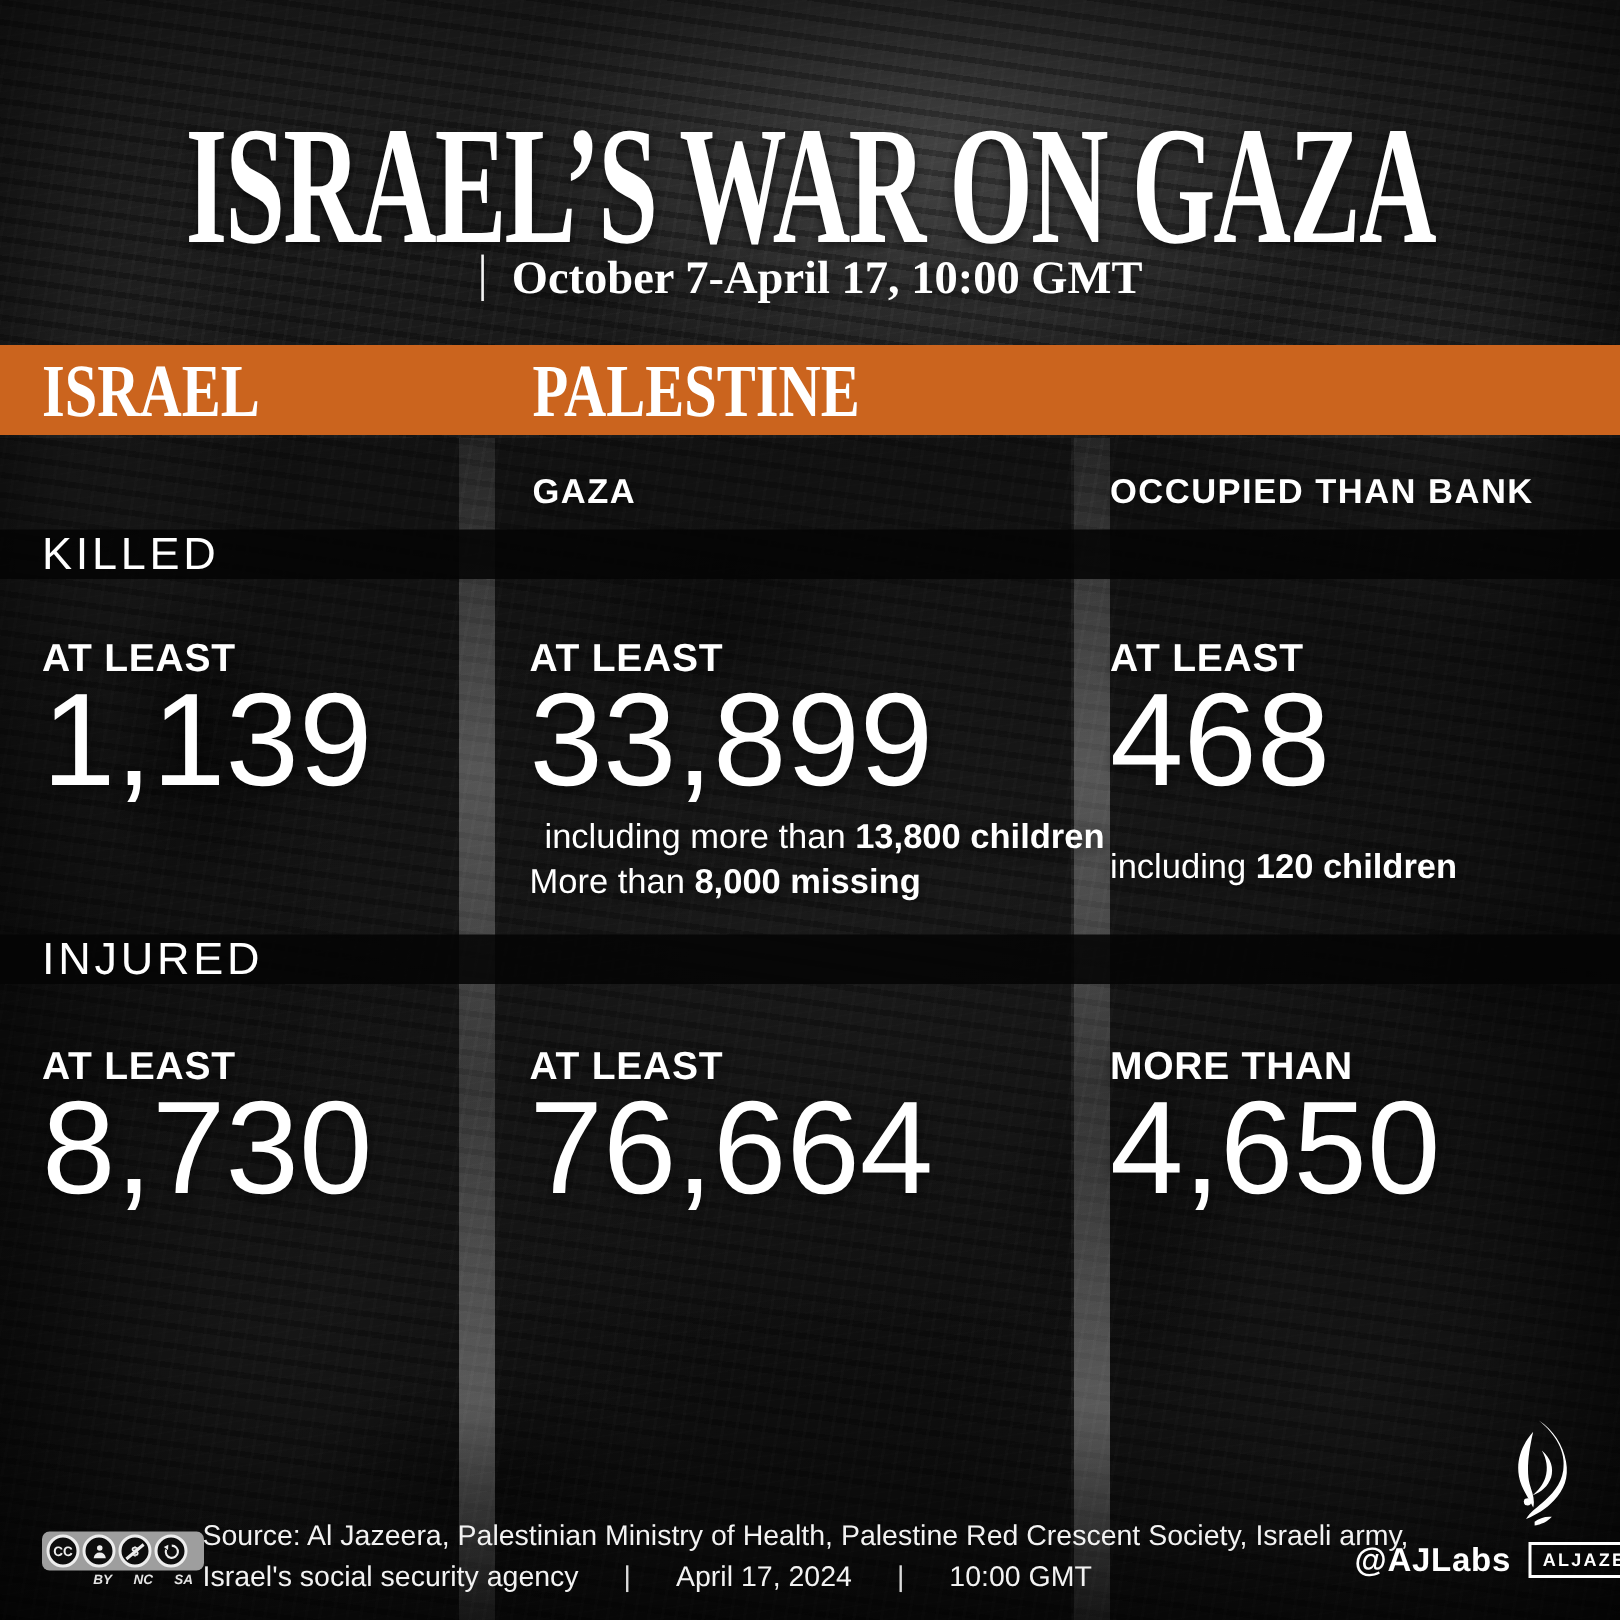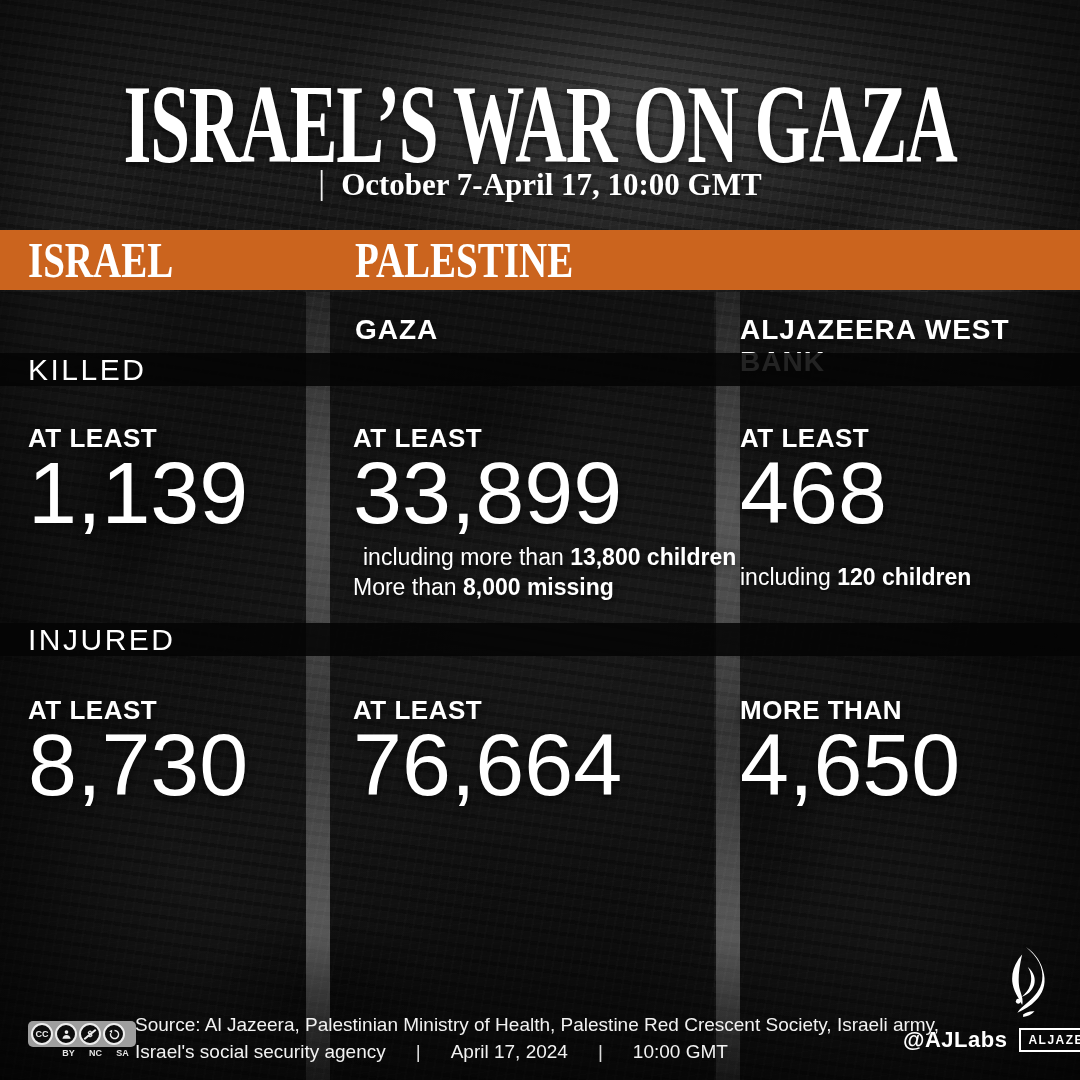--- a/index.html
+++ b/index.html
@@ -74,21 +74,21 @@
     position:absolute;top:230px;height:60px;
     background:var(--accent-orange,#cb641e);
     display:flex;align-items:center;
     font-weight:700;font-size:50px;letter-spacing:0px;
   }
   .bar-israel{left:0;width:306px;padding-left:28px;}
   .bar-palestine{left:330px;width:750px;padding-left:25px;}
   .bar .bar-text{transform:scaleX(.78);transform-origin:left center;white-space:nowrap;}
 
   .region-label{
-    position:absolute;top:314px;font-weight:700;font-size:28px;letter-spacing:1px;
+    position:absolute;top:314px;font-weight:700;font-size:23px;letter-spacing:1px;
   }
   .region-gaza{left:355px;}
   .region-wb{left:740px;}
 
   
   .band{
     position:absolute;left:0;width:1080px;height:33px;
     background:rgba(4,4,4,.88);
     display:flex;align-items:center;padding-left:28px;box-sizing:border-box;
     font-size:30px;font-weight:400;letter-spacing:2.5px;
@@ -116,21 +116,21 @@
     align-items:center;
   }
   .cc-circle{
     position:relative;width:22px;height:22px;border-radius:50%;
     background:#0d0d0d;border:2px solid #ededed;box-sizing:border-box;
     display:flex;align-items:center;justify-content:center;
     color:#ededed;font-size:9px;font-weight:700;
   }
   .cc-circle svg{display:block;}
   .cc-slash{position:absolute;width:2px;height:15px;background:#ededed;transform:rotate(50deg);}
-  .cc-labels{display:flex;padding-left:27px;margin-top:1px;}
+  .cc-labels{display:flex;padding-left:27px;margin-top:1px;font-style:italic;}
   .cc-labels span{width:27px;text-align:center;font-size:9px;font-weight:700;color:#e5e5e5;}
 
   .source{
     position:absolute;left:135px;top:1011px;
     font-size:19px;line-height:27px;color:#f2f2f2;
   }
   .source-line2{display:flex;gap:30px;align-items:flex-end;}
   .source .sep{opacity:.9;}
 
   .credit{
@@ -166,21 +166,21 @@
   </div>
 
   <div class="bar bar-israel serif">
     <span class="bar-text">ISRAEL</span>
   </div>
   <div class="bar bar-palestine serif">
     <span class="bar-text">PALESTINE</span>
   </div>
 
   <div class="region-label region-gaza shadowed">GAZA</div>
-  <div class="region-label region-wb shadowed">ALJAZEERA WEST BANK</div>
+  <div class="region-label region-wb shadowed">OCCUPIED THAN BANK</div>
 
   <div class="band band-killed">
     <span>KILLED</span>
   </div>
   <div class="qualifier q-k col1 shadowed">AT LEAST</div>
   <div class="big-number n-k col1 shadowed">1,139</div>
 
   <div class="qualifier q-k col2 shadowed">AT LEAST</div>
   <div class="big-number n-k col2 shadowed">33,899</div>
   <div class="note note-g1 shadowed">

